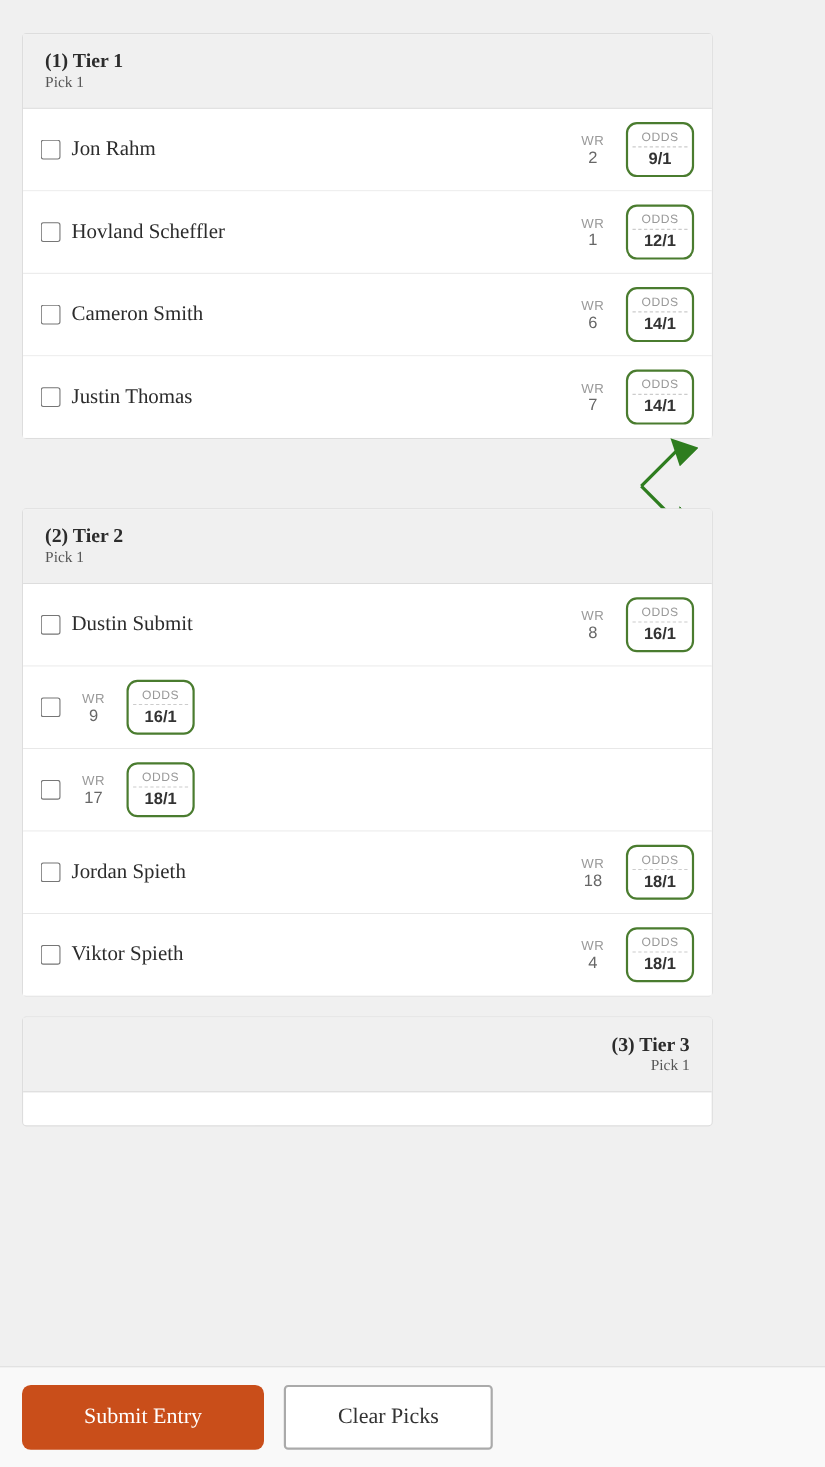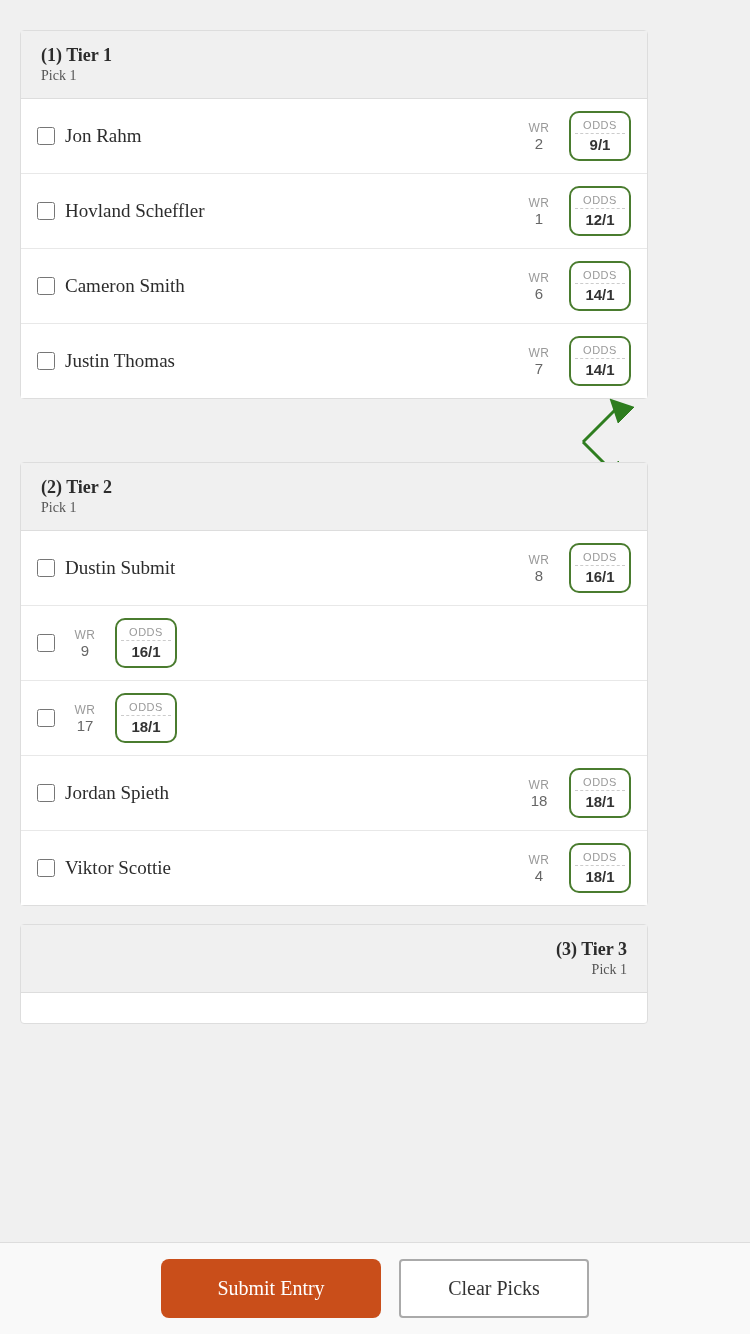--- a/index.html
+++ b/index.html
@@ -132,21 +132,20 @@
     
     .bottom-bar {
       position: fixed;
       bottom: 0;
       left: 0;
       width: 750px;
       background: #f9f9f9;
       border-top: 1px solid #ddd;
       display: flex;
       align-items: center;
-      justify-content: center;
       gap: 18px;
       padding: 16px 20px;
       z-index: 100;
     }
 
     .btn-submit {
       background: #c94e1a;
       color: #fff;
       border: none;
       border-radius: 8px;
@@ -290,21 +289,21 @@
           <span class="wr-label">WR</span>
           <span class="wr-value">18</span>
         </div>
         <div class="odds-badge">
           <span class="odds-label">ODDS</span>
           <span class="odds-value">18/1</span>
         </div>
       </div>
       <div class="player-row">
         <input type="checkbox" class="player-checkbox" style="">
-        <span class="player-name">Viktor Scottie</span>
+        <span class="player-name">Viktor Spieth</span>
         <div class="player-wr">
           <span class="wr-label">WR</span>
           <span class="wr-value">4</span>
         </div>
         <div class="odds-badge">
           <span class="odds-label">ODDS</span>
           <span class="odds-value">18/1</span>
         </div>
       </div>
     </div>

